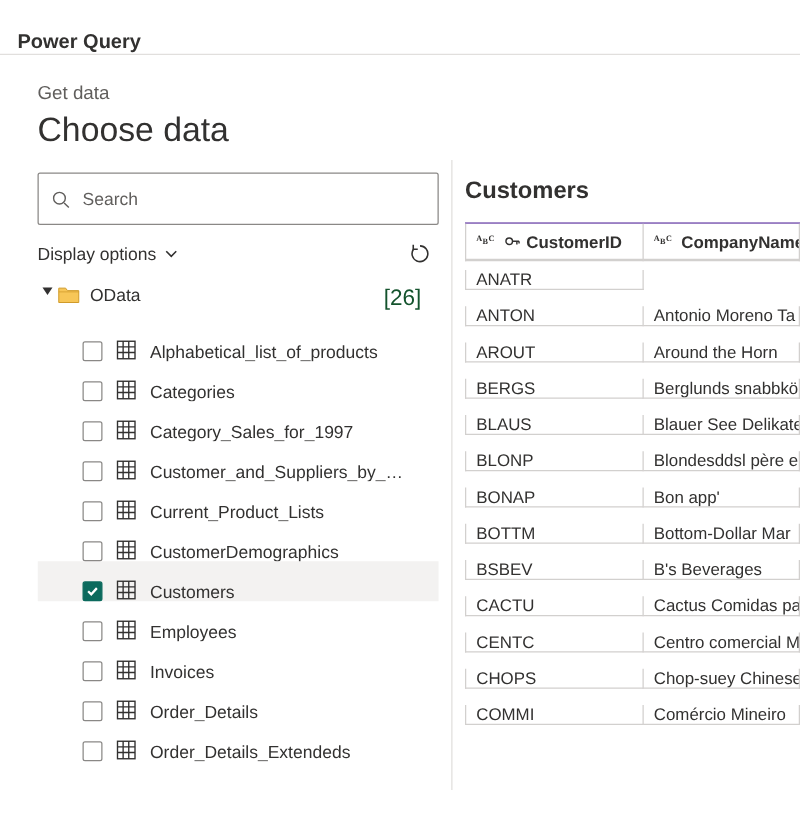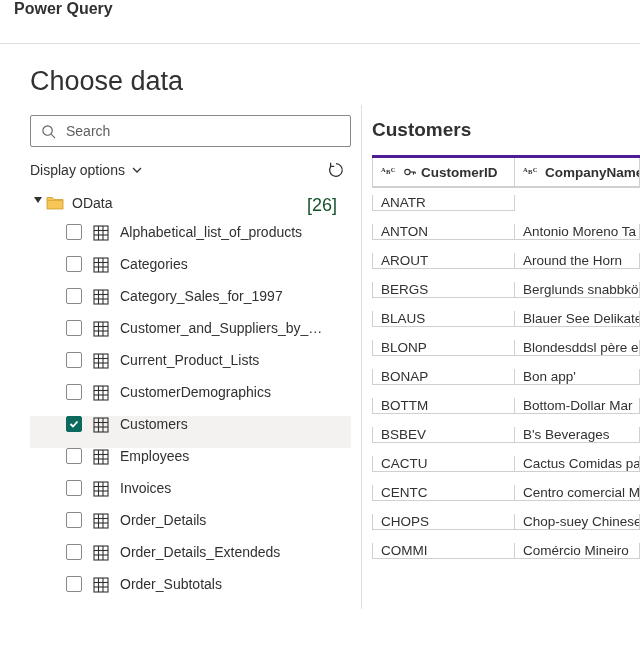--- a/index.html
+++ b/index.html
@@ -1,62 +1,63 @@
 <!DOCTYPE html>
 <html><head>
 <meta charset="utf-8">
 <style>
   * { box-sizing: border-box; }
   html, body { margin: 0; padding: 0; font-family: "Segoe UI", Arial, sans-serif; color: #323130; background: #fff; width: 640px; height: 654px; overflow: hidden; }
-  .appbar { height: 44px; border-bottom: 1px solid #e1dfdd; display: flex; align-items: flex-start; padding: 0 14px; font-size: 16px; font-weight: 600; }
+  .appbar { height: 44px; border-bottom: 1px solid #e1dfdd; display: flex; align-items: flex-end; padding: 0 14px; font-size: 16px; font-weight: 600; }
   .header-block { padding: 22px 30px 4px 30px; }
   .subhead { font-size: 15px; color: #605e5c; margin-bottom: 6px; }
   .title { font-size: 27px; font-weight: 400; }
   .content { display: flex; margin-top: 4px; height: calc(100% - 150px); }
   .left { width: 362px; padding: 10px 10px 10px 30px; border-right: 1px solid #e1dfdd; display: flex; flex-direction: column; }
-  .search { border: 1px solid #8a8886; border-radius: 2px; height: 32px; display: flex; align-items: center; padding: 0 10px; gap: 8px; }
+  .search { border: 1px solid #8a8886; border-radius: 2px; height: 42px; display: flex; align-items: center; padding: 0 10px; gap: 8px; }
   .search input { border: none; outline: none; flex: 1; font-size: 14px; color: #323130; background: transparent; }
   .search input::placeholder { color: #605e5c; }
   .tools-row { display: flex; justify-content: space-between; align-items: center; margin: 12px 0 10px 0; padding-right: 4px; }
   .display-opt { display: flex; align-items: center; gap: 6px; font-size: 14px; cursor: pointer; }
   .icon-btn { width: 22px; height: 22px; display: inline-flex; align-items: center; justify-content: center; cursor: pointer; color: #323130; }
   .folder-row { display: flex; align-items: flex-start; font-size: 14px; padding: 4px 6px 4px 0; }
   .caret { width: 16px; display: inline-flex; justify-content: center; }
   .folder-label { margin-left: 8px; flex: 1; }
   .count { color: #14532d; font-size: 18px; padding-right: 8px; }
   .tree { flex: 1; overflow: hidden; margin-top: 4px; }
-  .tree-row { display: flex; align-items: flex-start; height: 32px; padding-left: 36px; font-size: 14px; gap: 10px; cursor: pointer; }
+  .tree-row { display: flex; align-items: flex-end; height: 32px; padding-left: 36px; font-size: 14px; gap: 10px; cursor: pointer; }
   .tree-row.selected { background: #f3f2f1; }
   .chk { width: 16px; height: 16px; border: 1px solid #8a8886; border-radius: 2px; display: inline-flex; align-items: center; justify-content: center; background: #fff; flex-shrink: 0; }
   .chk.checked { background: #0b6a5d; border-color: #0b6a5d; }
   .chk.checked svg { display: block; }
   .chk svg { display: none; }
   .tbl-icon { width: 18px; height: 18px; flex-shrink: 0; display: inline-flex; }
   .tree-label { white-space: nowrap; overflow: hidden; text-overflow: ellipsis; flex: 1; }
   .right { flex: 1; padding: 14px 0 0 10px; overflow: hidden; }
   .preview-title { font-size: 19px; font-weight: 600; margin-bottom: 14px; }
-  .grid { border-top: 3px solid #4c1d95; }
+  .grid { border-top: 1px solid #4c1d95; }
   .grid-header { display: flex; height: 30px; background: #fff; }
   .grid-row { display: flex; height: 29px; align-items: center; }
   .cell { border-right: 1px solid #d2d0ce; border-bottom: 1px solid #d2d0ce; padding: 0 8px; display: flex; align-items: center; font-size: 13.5px; white-space: nowrap; overflow: hidden; }
   .col-id { width: 143px; border-left: 1px solid #d2d0ce; }
   .col-name { flex: 1; }
   .grid-header .cell { font-weight: 600; gap: 4px; border-bottom: 2px solid #d2d0ce; }
   .type-icon { width: 18px; height: 14px; display: inline-flex; }
   .folder-icon { width: 18px; height: 15px; display: inline-flex; }
   svg { display: block; }
 </style>
 </head>
 <body>
 
 <div class="appbar">
   <span>Power Query</span>
 </div>
 
 <div class="header-block">
+  <div class="subhead">Get data</div>
   <div class="title">Choose data</div>
 </div>
 
 <div class="content">
   <div class="left">
 
     <div class="search">
       <span>
         <svg width="15" height="15" viewBox="0 0 16 16">
             <circle cx="7" cy="7" r="5" fill="none" stroke="#605e5c" stroke-width="1.2"></circle>

